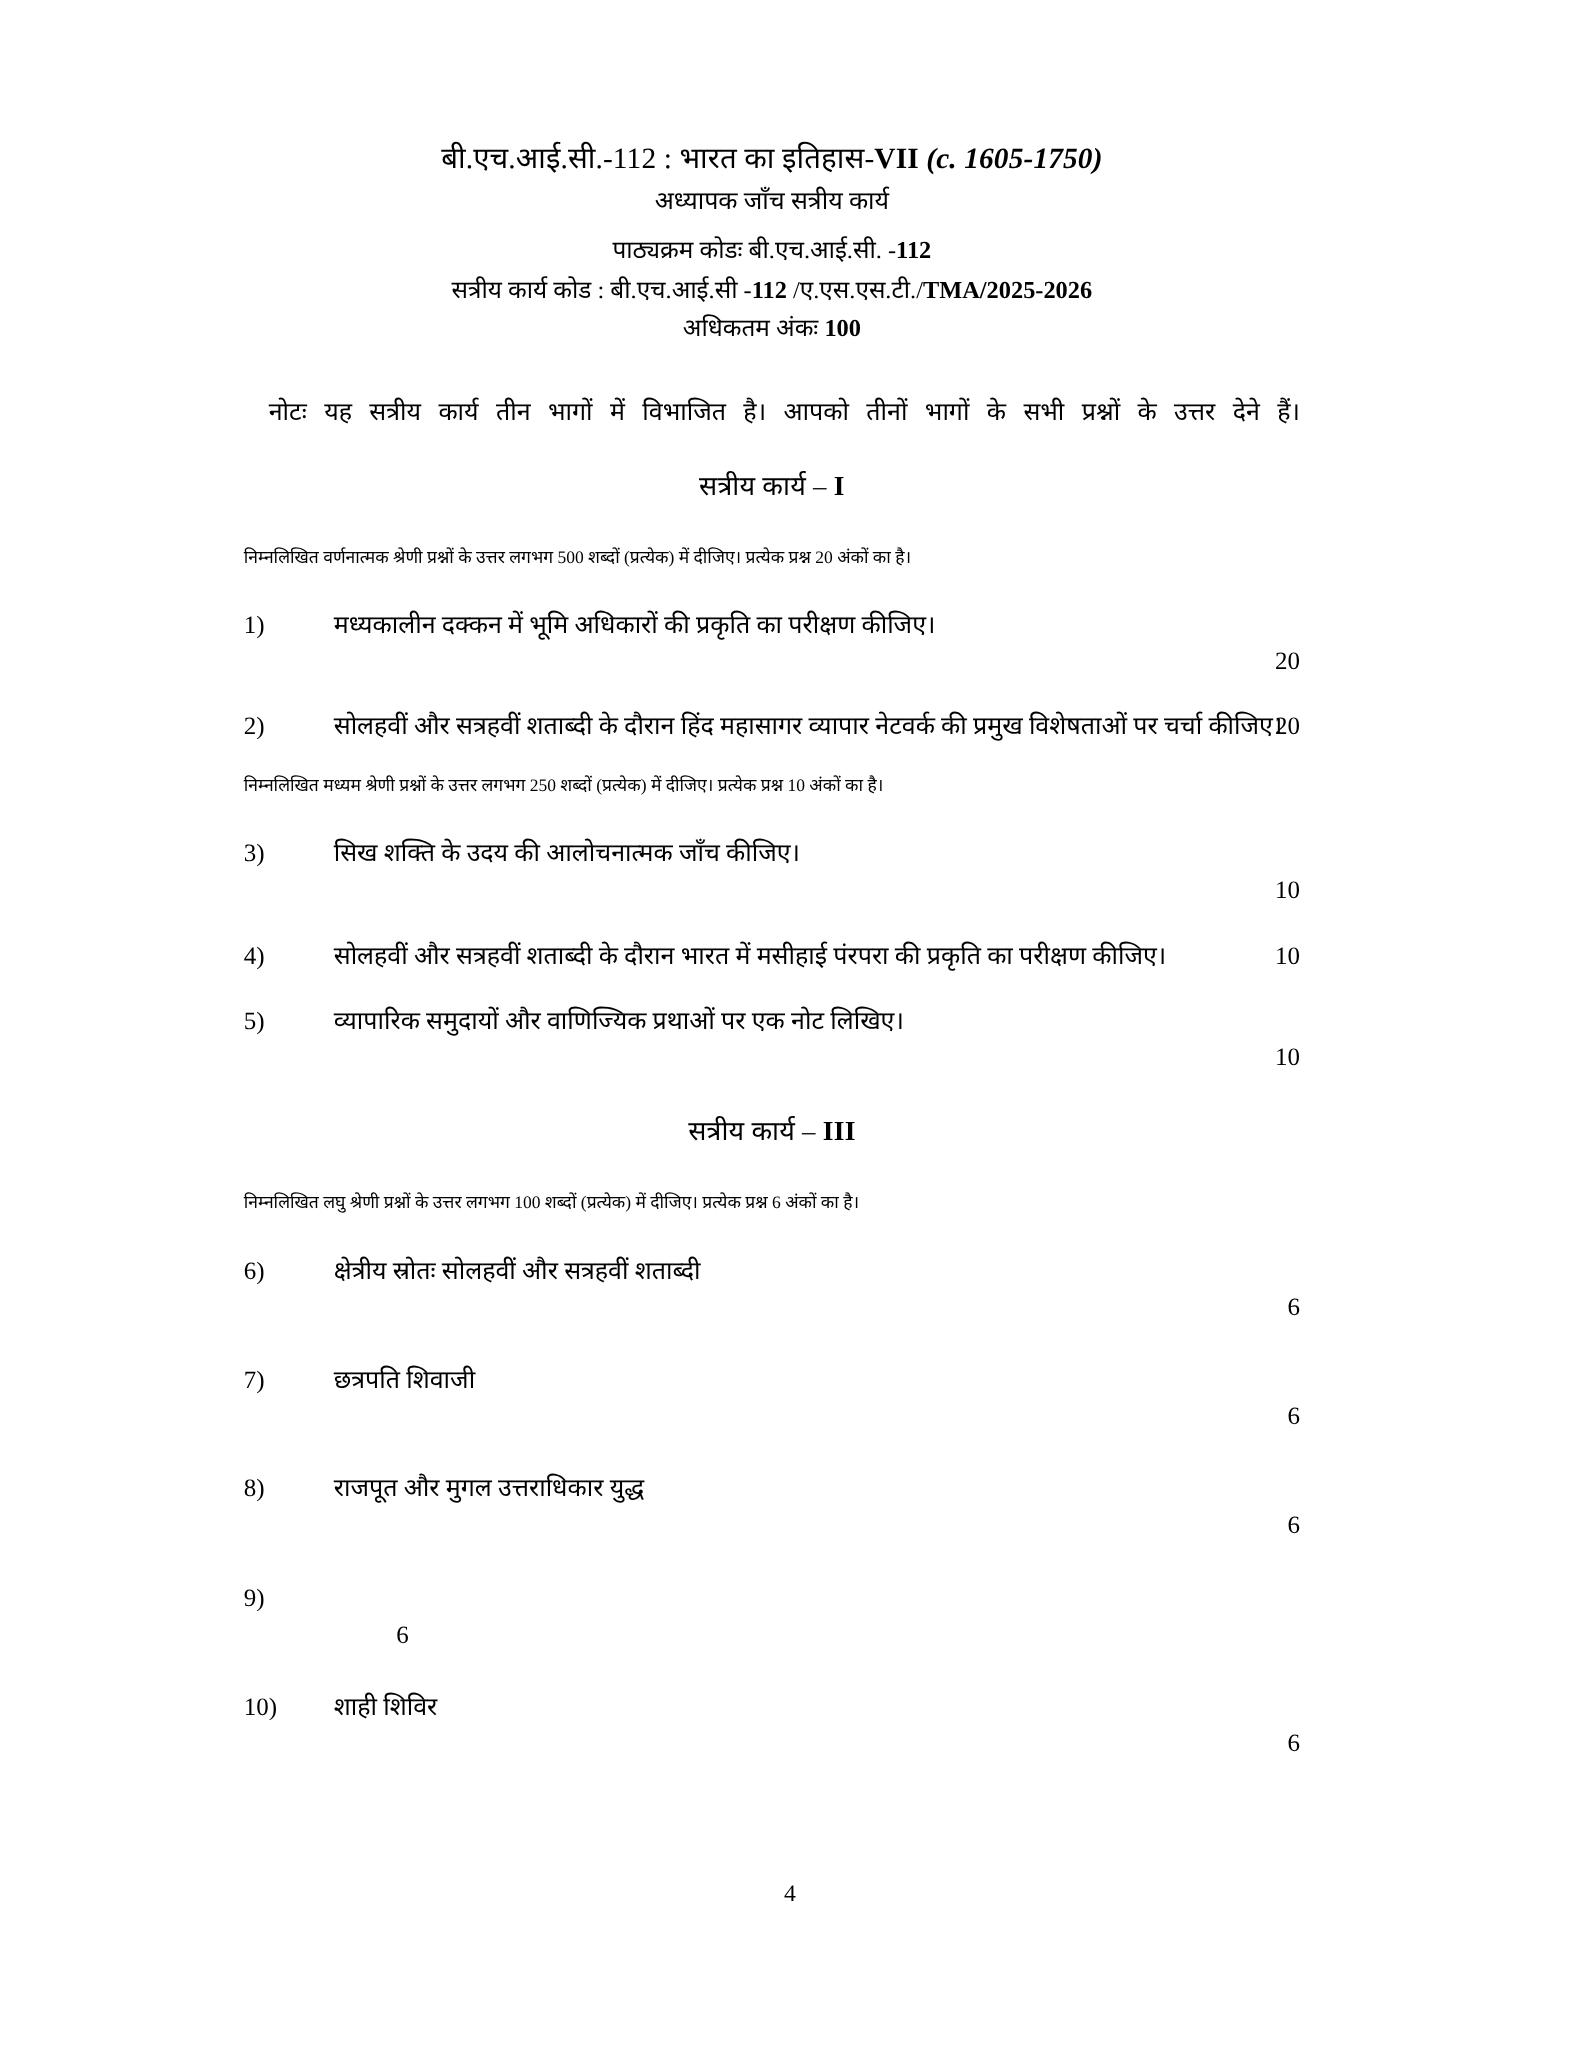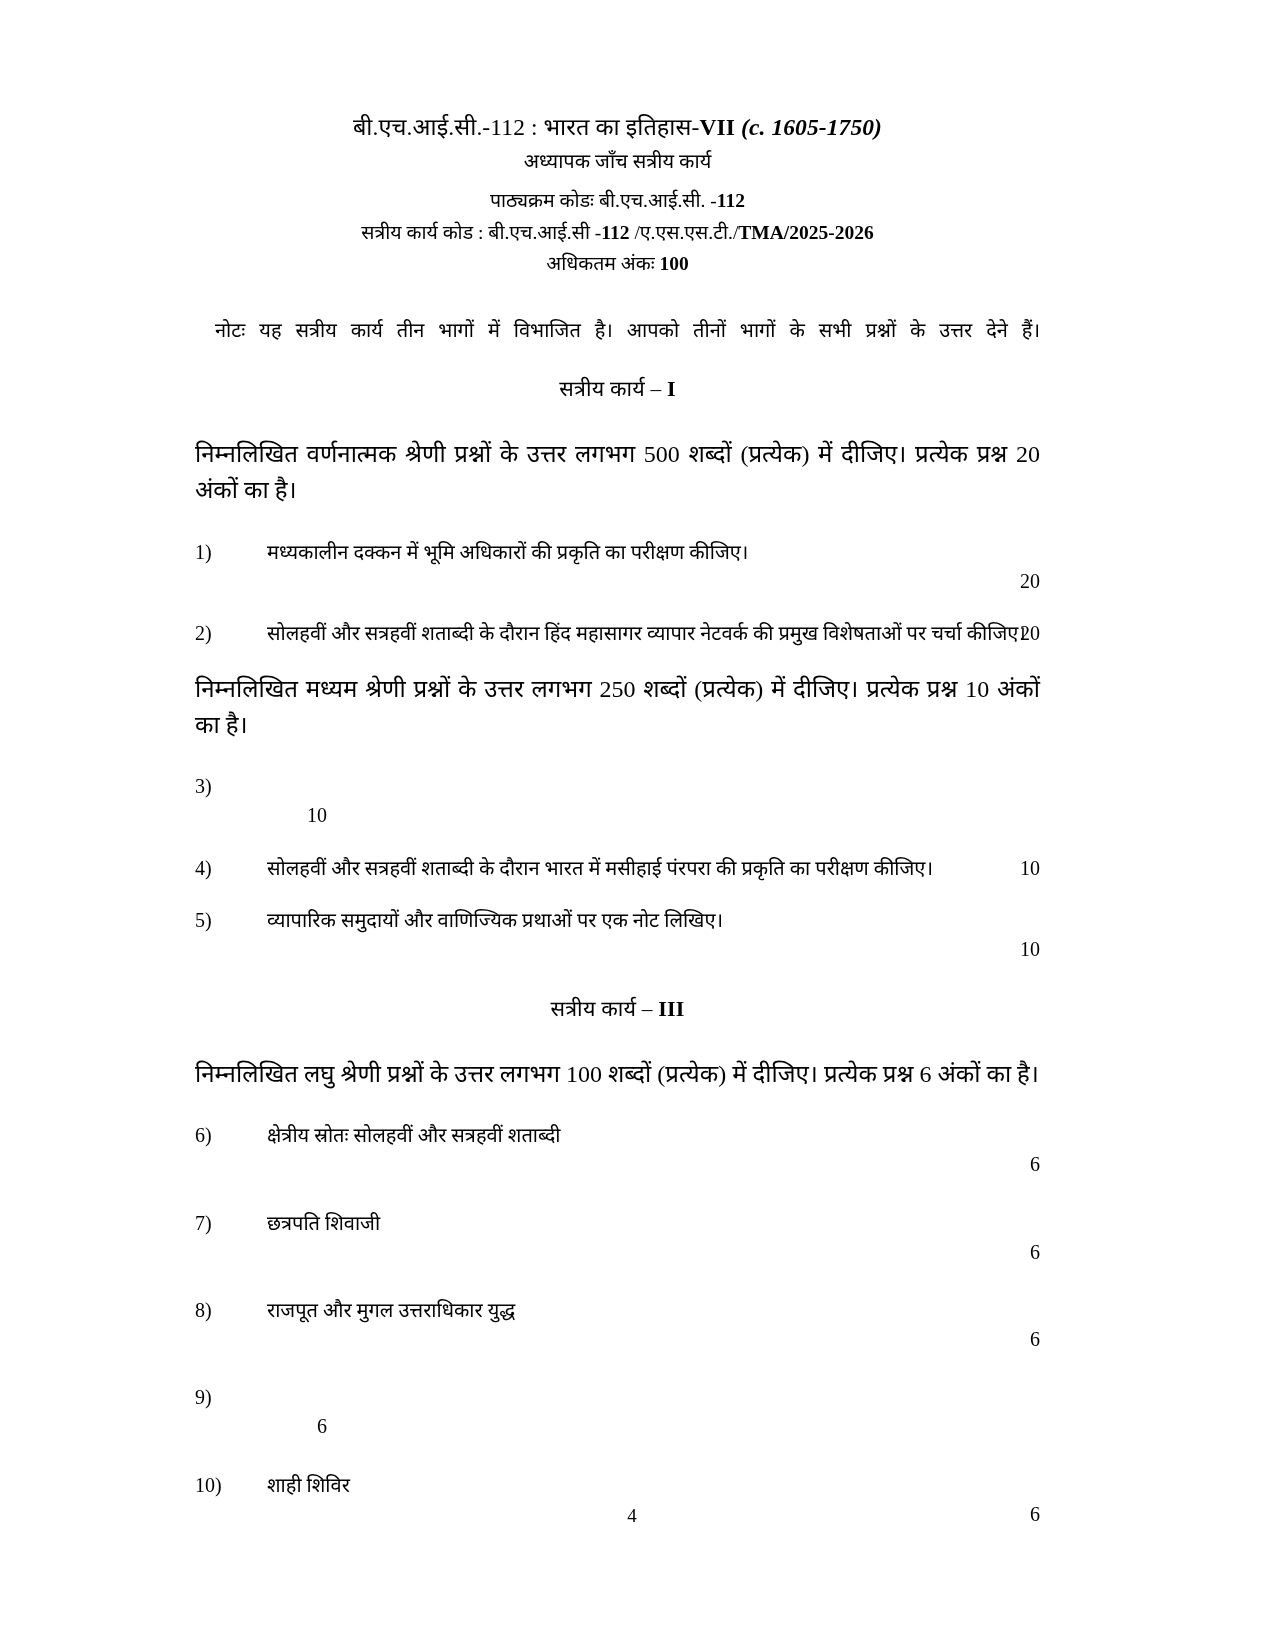--- a/index.html
+++ b/index.html
@@ -73,21 +73,21 @@
     margin-bottom: 34px;
     letter-spacing: 0.2px;
   }
   .sec-heading .roman {
     font-weight: 700;
     font-size: 22px;
   }
 
   
   .instruction {
-    font-size: 24px;
+    font-size: 14px;
     line-height: 1.52;
     text-align: justify;
     margin-bottom: 28px;
   }
 
   
   .q-list { width: 100%; }
   .q-row {
     display: flex;
     align-items: flex-start;
@@ -171,20 +171,21 @@
           <div class="q-row two-line">
             <div class="q-num">2)</div>
             <div class="q-text wrap2">सोलहवीं और सत्रहवीं शताब्दी के दौरान हिंद महासागर व्यापार नेटवर्क की प्रमुख विशेषताओं पर चर्चा कीजिए।</div>
             <div class="q-marks">20</div>
           </div>
         </div>
         <div class="instruction">निम्नलिखित मध्यम श्रेणी प्रश्नों के उत्तर लगभग 250 शब्दों (प्रत्येक) में दीजिए। प्रत्येक प्रश्न 10 अंकों का है।</div>
         <div class="q-list">
           <div class="q-row">
             <div class="q-num">3)</div>
+            <div class="q-text">सिख शक्ति के उदय की आलोचनात्मक जाँच कीजिए।</div>
             <div class="q-marks">10</div>
           </div>
           <div class="q-row two-line">
             <div class="q-num">4)</div>
             <div class="q-text wrap2">सोलहवीं और सत्रहवीं शताब्दी के दौरान भारत में मसीहाई पंरपरा की प्रकृति का परीक्षण कीजिए।</div>
             <div class="q-marks">10</div>
           </div>
           <div class="q-row">
             <div class="q-num">5)</div>
             <div class="q-text">व्यापारिक समुदायों और वाणिज्यिक प्रथाओं पर एक नोट लिखिए।</div>

